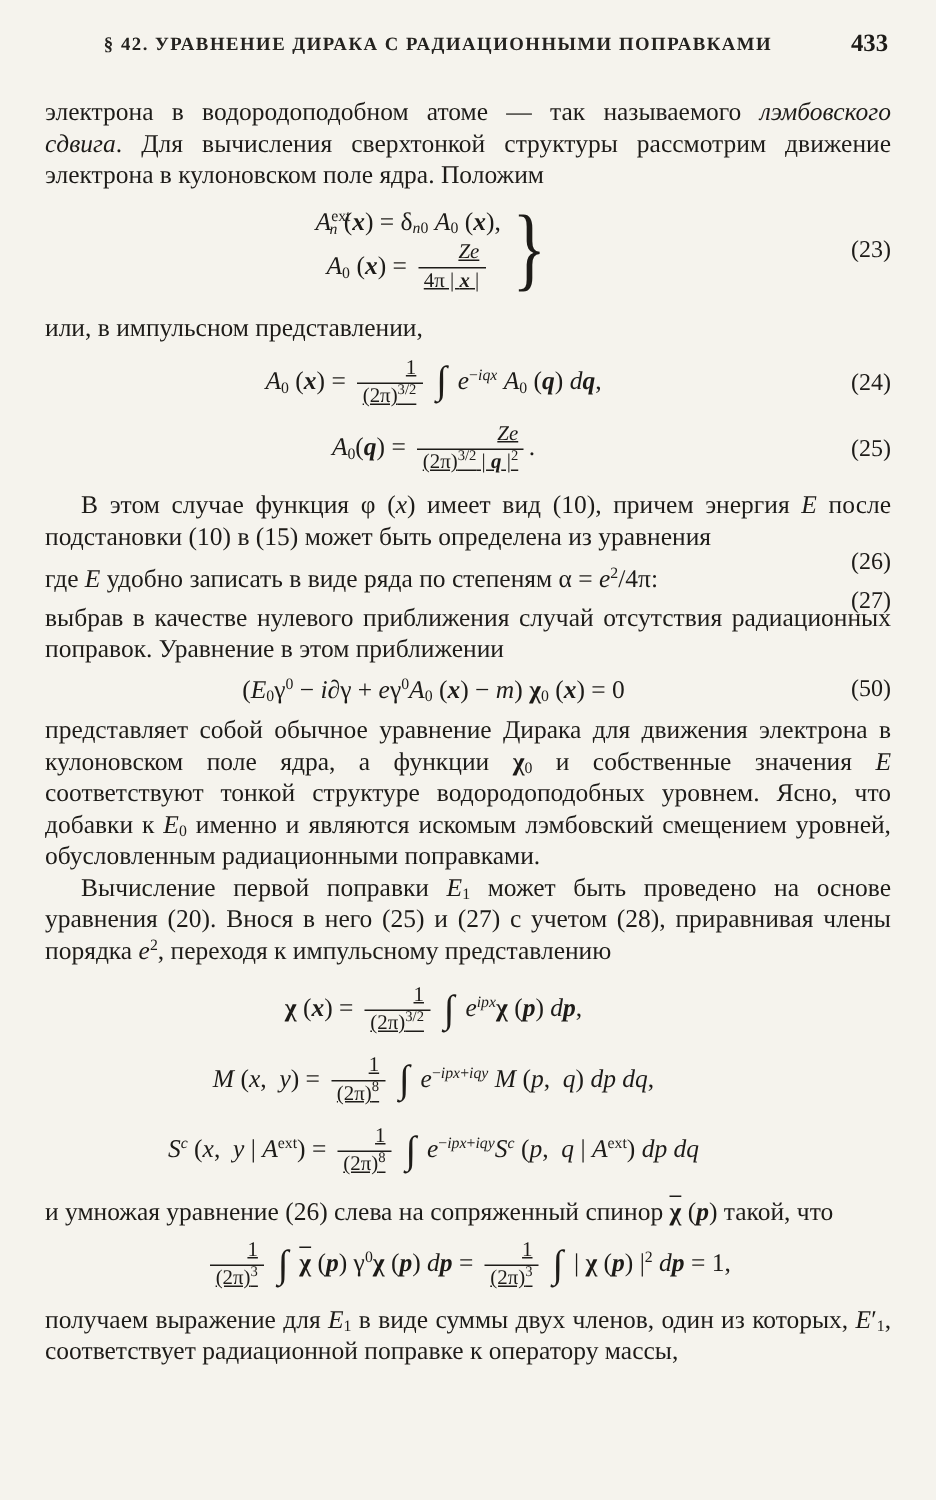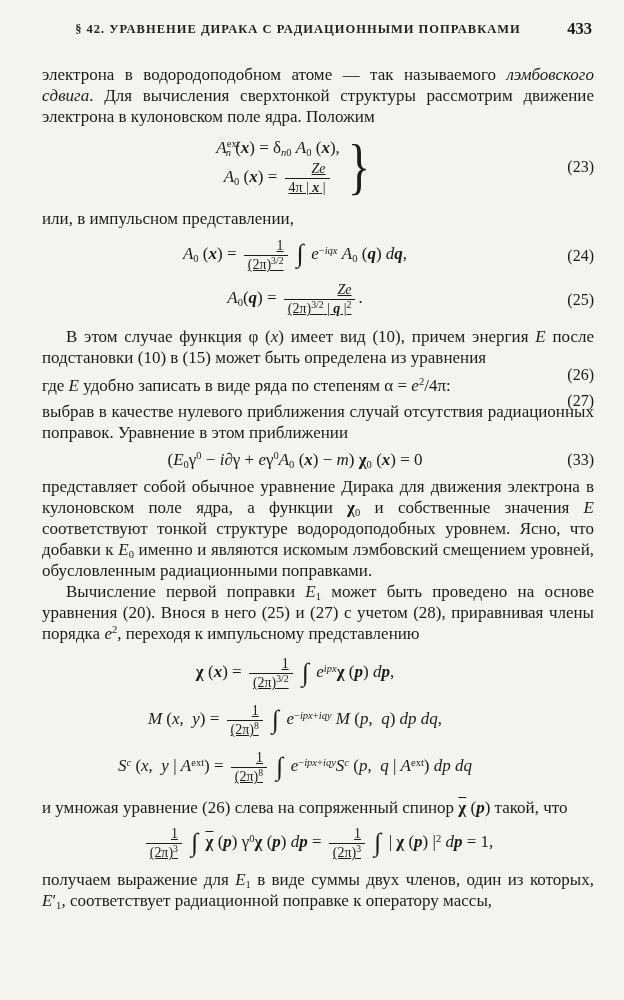--- a/index.html
+++ b/index.html
@@ -6,21 +6,21 @@
   body{
     width:624px;height:1000px;
     background:#f5f3ed;
     color:#1d1b18;
     font-family:"Liberation Serif","DejaVu Serif",serif;
     overflow:hidden;
   }
   .page{
     box-sizing:border-box;
     width:624px;height:1000px;
-    padding:22px 30px 0 42px;
+    padding:22px 30px 0 30px;
   }
   
   .header{position:relative;height:20px;margin-bottom:22px;}
   .htitle{
     display:block;text-align:center;
     font-size:12.5px;font-weight:bold;letter-spacing:1px;
     color:#24221f;
     padding-right:40px;
   }
   .pagenum{
@@ -114,21 +114,21 @@
   <p class="para">где <i>E</i> удобно записать в виде ряда по степеням α = <i>e</i><sup>2</sup>/4π:</p>
 
   <div class="eq-row" style="margin:5px 0;">
     <span class="eq-num">(27)</span>
   </div>
 
   <p class="para">выбрав в качестве нулевого приближения случай отсутствия радиационных поправок. Уравнение в этом приближении</p>
 
   <div class="eq-row" style="margin:6px 0;">
     <span class="eq-body">(<i>E</i><sub>0</sub>γ<sup>0</sup> − <i>i</i>∂γ + <i>e</i>γ<sup>0</sup><i>A</i><sub>0</sub> (<b><i>x</i></b>) − <i>m</i>) <b>χ</b><sub>0</sub> (<b><i>x</i></b>) = 0</span>
-    <span class="eq-num">(33)</span>
+    <span class="eq-num">(50)</span>
   </div>
 
   <p class="para mt4">представляет собой обычное уравнение Дирака для движения электрона в кулоновском поле ядра, а функции <b>χ</b><sub>0</sub> и собственные значения <i>E</i> соответствуют тонкой структуре водородоподобных уровнем. Ясно, что добавки к <i>E</i><sub>0</sub> именно и являются искомым лэмбовский смещением уровней, обусловленным радиационными поправками.</p>
 
   <p class="para indent">Вычисление первой поправки <i>E</i><sub>1</sub> может быть проведено на основе уравнения (20). Внося в него (25) и (27) с учетом (28), приравнивая члены порядка <i>e</i><sup>2</sup>, переходя к импульсному представлению</p>
 
   <div class="eq-group">
     <div class="eq-row">
       <span class="eq-body"><b>χ</b> (<b><i>x</i></b>) = <span class="frac"><span class="fn">1</span><span class="fd">(2π)<sup>3/2</sup></span></span> <span class="int">∫</span> <i>e</i><sup><i>ipx</i></sup><b>χ</b> (<b><i>p</i></b>) <i>d</i><b><i>p</i></b>,</span>
     </div>

